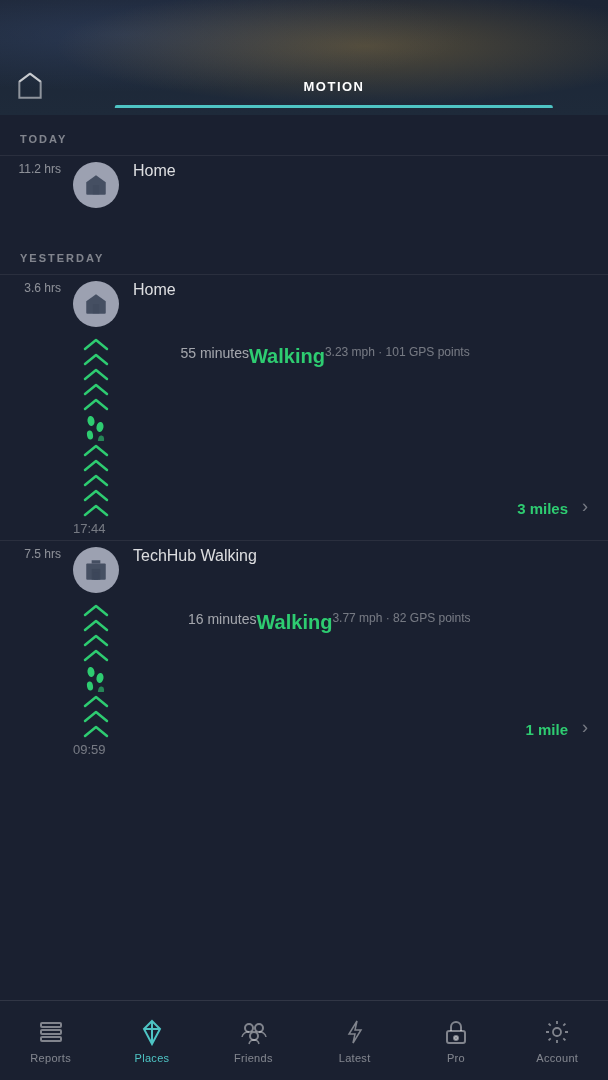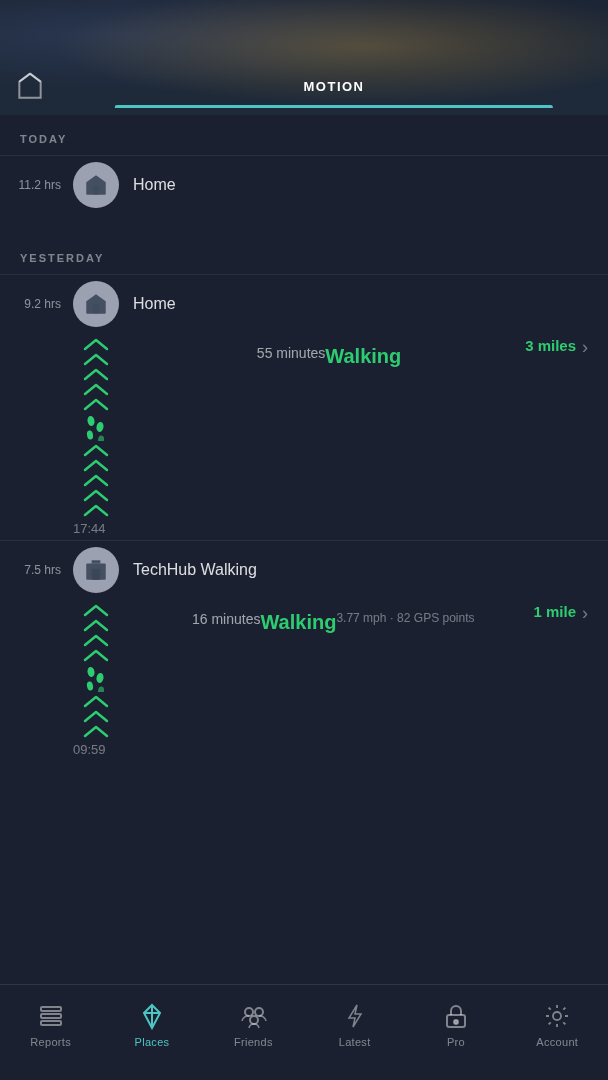--- a/index.html
+++ b/index.html
@@ -105,21 +105,21 @@
       padding: 18px 20px 10px 20px;
       font-size: 11px;
       font-weight: 600;
       letter-spacing: 2px;
       color: rgba(255,255,255,0.45);
     }
 
     
     .visit-row {
       display: flex;
-      align-items: center;
+      align-items: flex-start;
       padding: 6px 20px 10px 15px;
       border-top: 1px solid rgba(255,255,255,0.07);
     }
 
     .visit-duration {
       width: 58px;
       font-size: 12px;
       color: rgba(255,255,255,0.5);
       text-align: right;
       padding-right: 12px;
@@ -226,22 +226,22 @@
       margin-bottom: 3px;
     }
 
     .activity-details {
       font-size: 12px;
       color: rgba(255,255,255,0.4);
     }
 
     .activity-right {
       display: flex;
-      align-items: flex-start;
-      gap: 6px;
+      align-items: flex-end;
+      gap: 14px;
     }
 
     .activity-distance {
       font-size: 15px;
       font-weight: 700;
       color: #2ecc71;
     }
 
     .chevron-right {
       color: rgba(255,255,255,0.4);
@@ -251,21 +251,21 @@
     
     .timestamp-row {
       padding: 4px 20px 4px 73px;
       font-size: 13px;
       color: rgba(255,255,255,0.4);
     }
 
     
     .bottom-nav {
       position: absolute;
-      bottom: 16px;
+      bottom: 0;
       left: 0;
       right: 0;
       height: 80px;
       background: #1a2030;
       border-top: 1px solid rgba(255,255,255,0.1);
       display: flex;
       align-items: center;
       justify-content: space-around;
       padding-bottom: 0;
     }
@@ -339,21 +339,21 @@
     <div class="place-name">Home</div>
   </div>
 
   <div style="height:16px"></div>
 
   <div class="section-header">
     <span>YESTERDAY</span>
   </div>
 
   <div class="visit-row">
-    <div class="visit-duration">9.2 hrs</div>
+    <div class="visit-duration">3.6 hrs</div>
     <div class="place-icon-circle">
       <svg viewBox="0 0 24 24">
         <path d="M3 9.5L12 3l9 6.5V20a1 1 0 01-1 1H4a1 1 0 01-1-1V9.5z"></path>
         <path d="M9 21V12h6v9" fill="rgba(60,70,90,0.4)"></path>
       </svg>
     </div>
     <div class="place-name">Home</div>
   </div>
 
   <div class="motion-segment">
@@ -420,20 +420,25 @@
         <div class="chevron">
             <svg viewBox="0 0 26 13">
               <polyline points="2,11 13,2 24,11"></polyline>
             </svg>
           </div>
       </div>
     </div>
     <div class="activity-info">
       <div class="activity-duration">55 minutes</div>
       <div class="activity-type">Walking</div>
+      <div class="activity-details">
+        <span>3.23 mph</span>
+        <span> · </span>
+        <span>101 GPS points</span>
+      </div>
     </div>
     <div class="activity-right">
       <span class="activity-distance">3 miles</span>
       <span class="chevron-right">›</span>
     </div>
   </div>
 
   <div class="timestamp-row">
     <span>17:44</span>
   </div>

